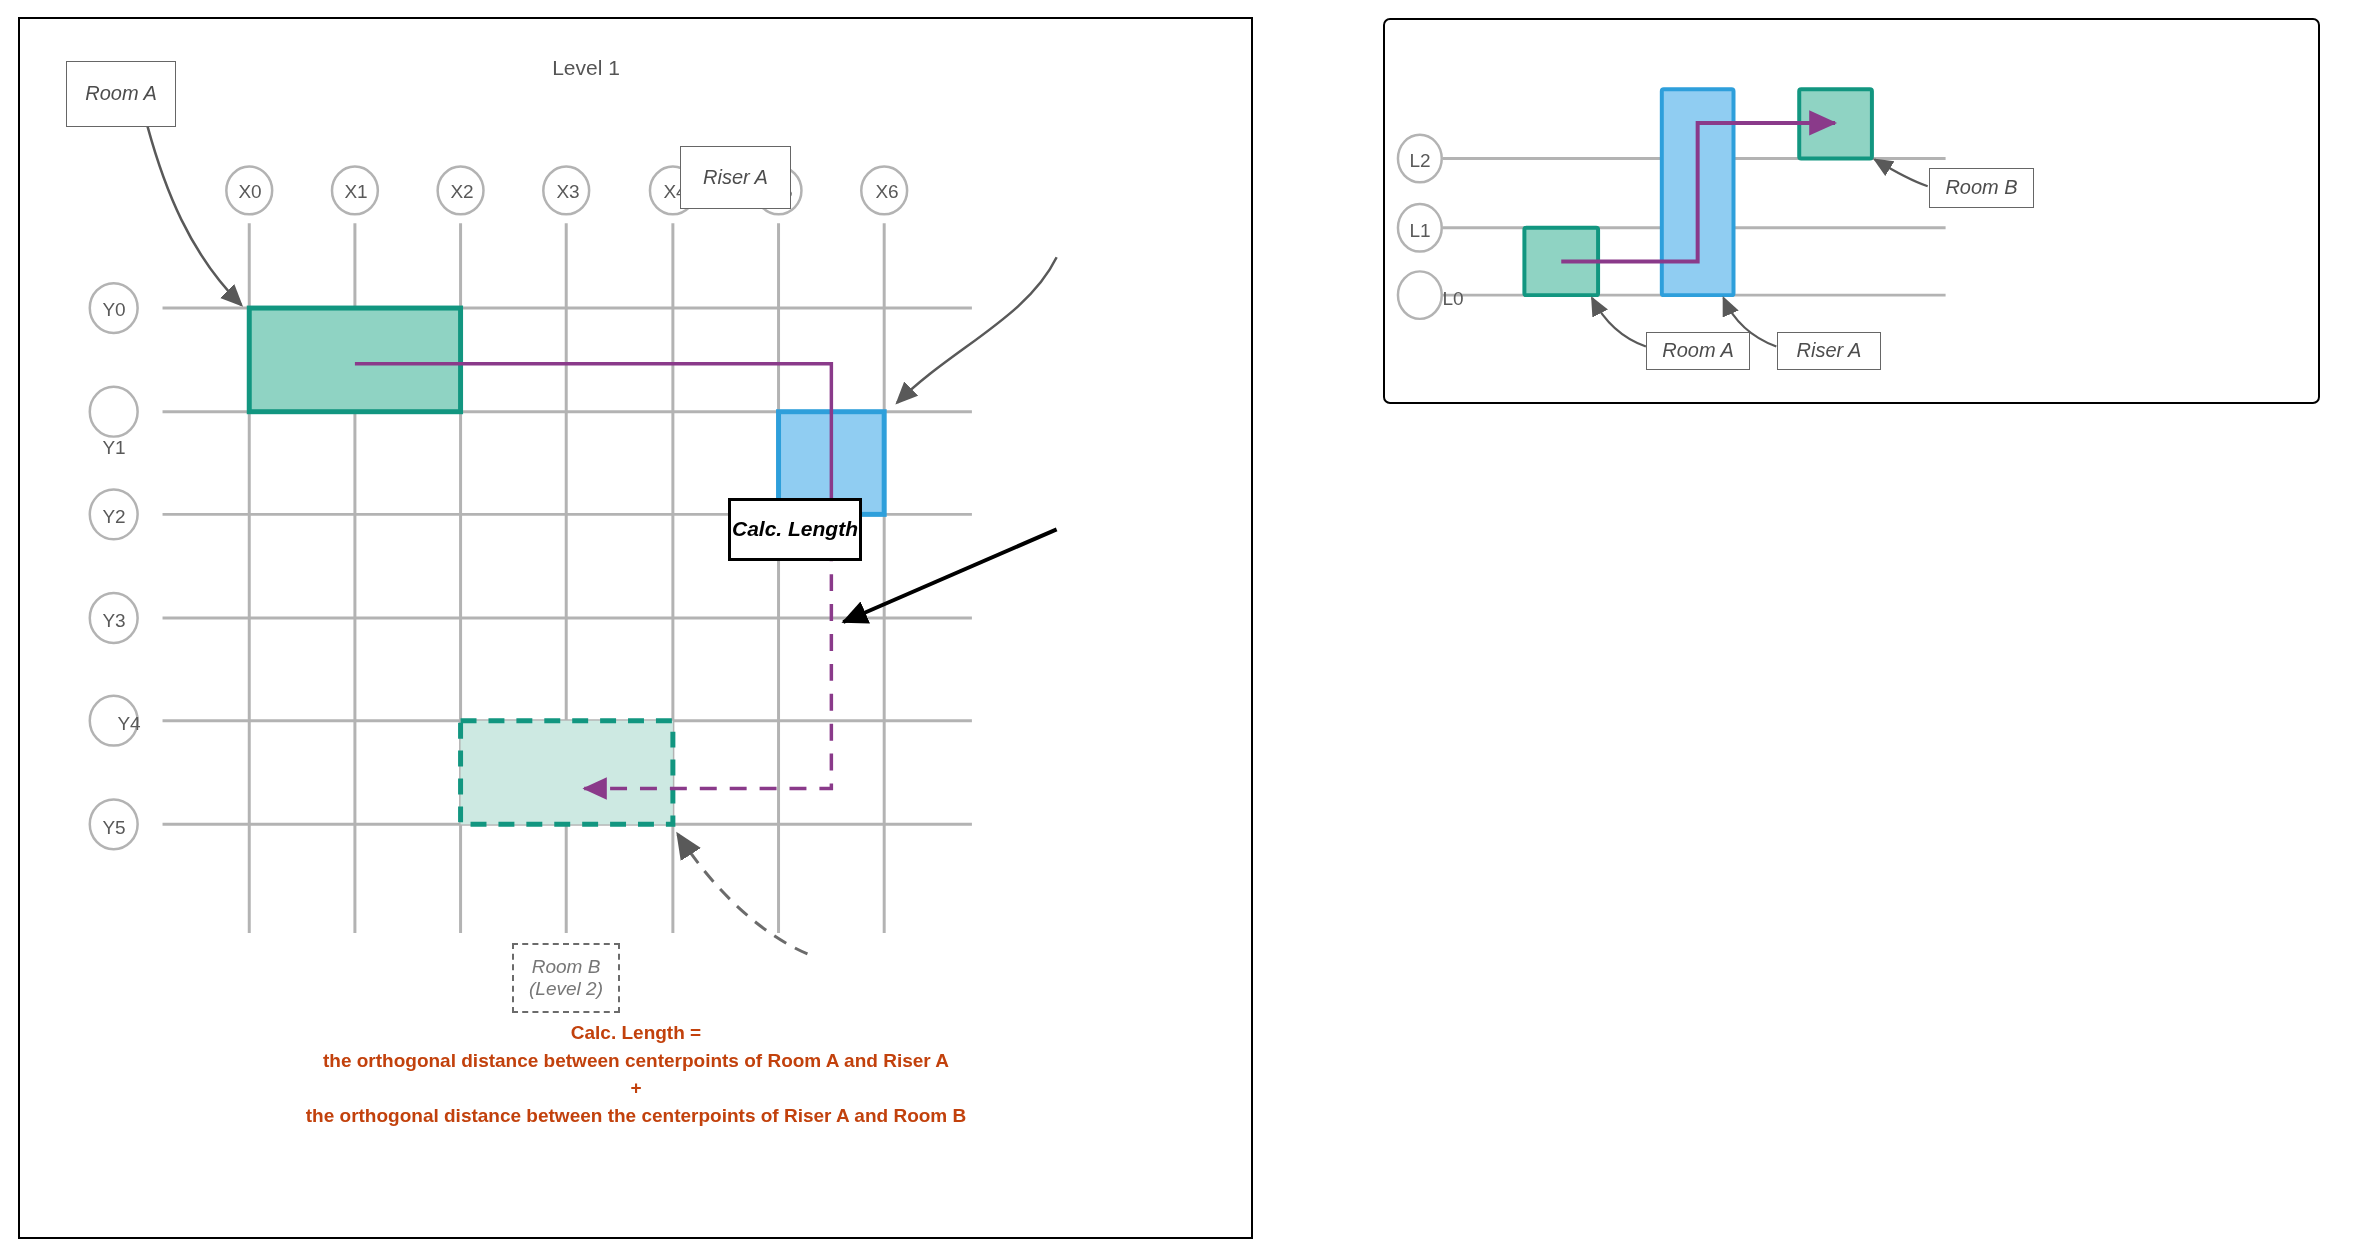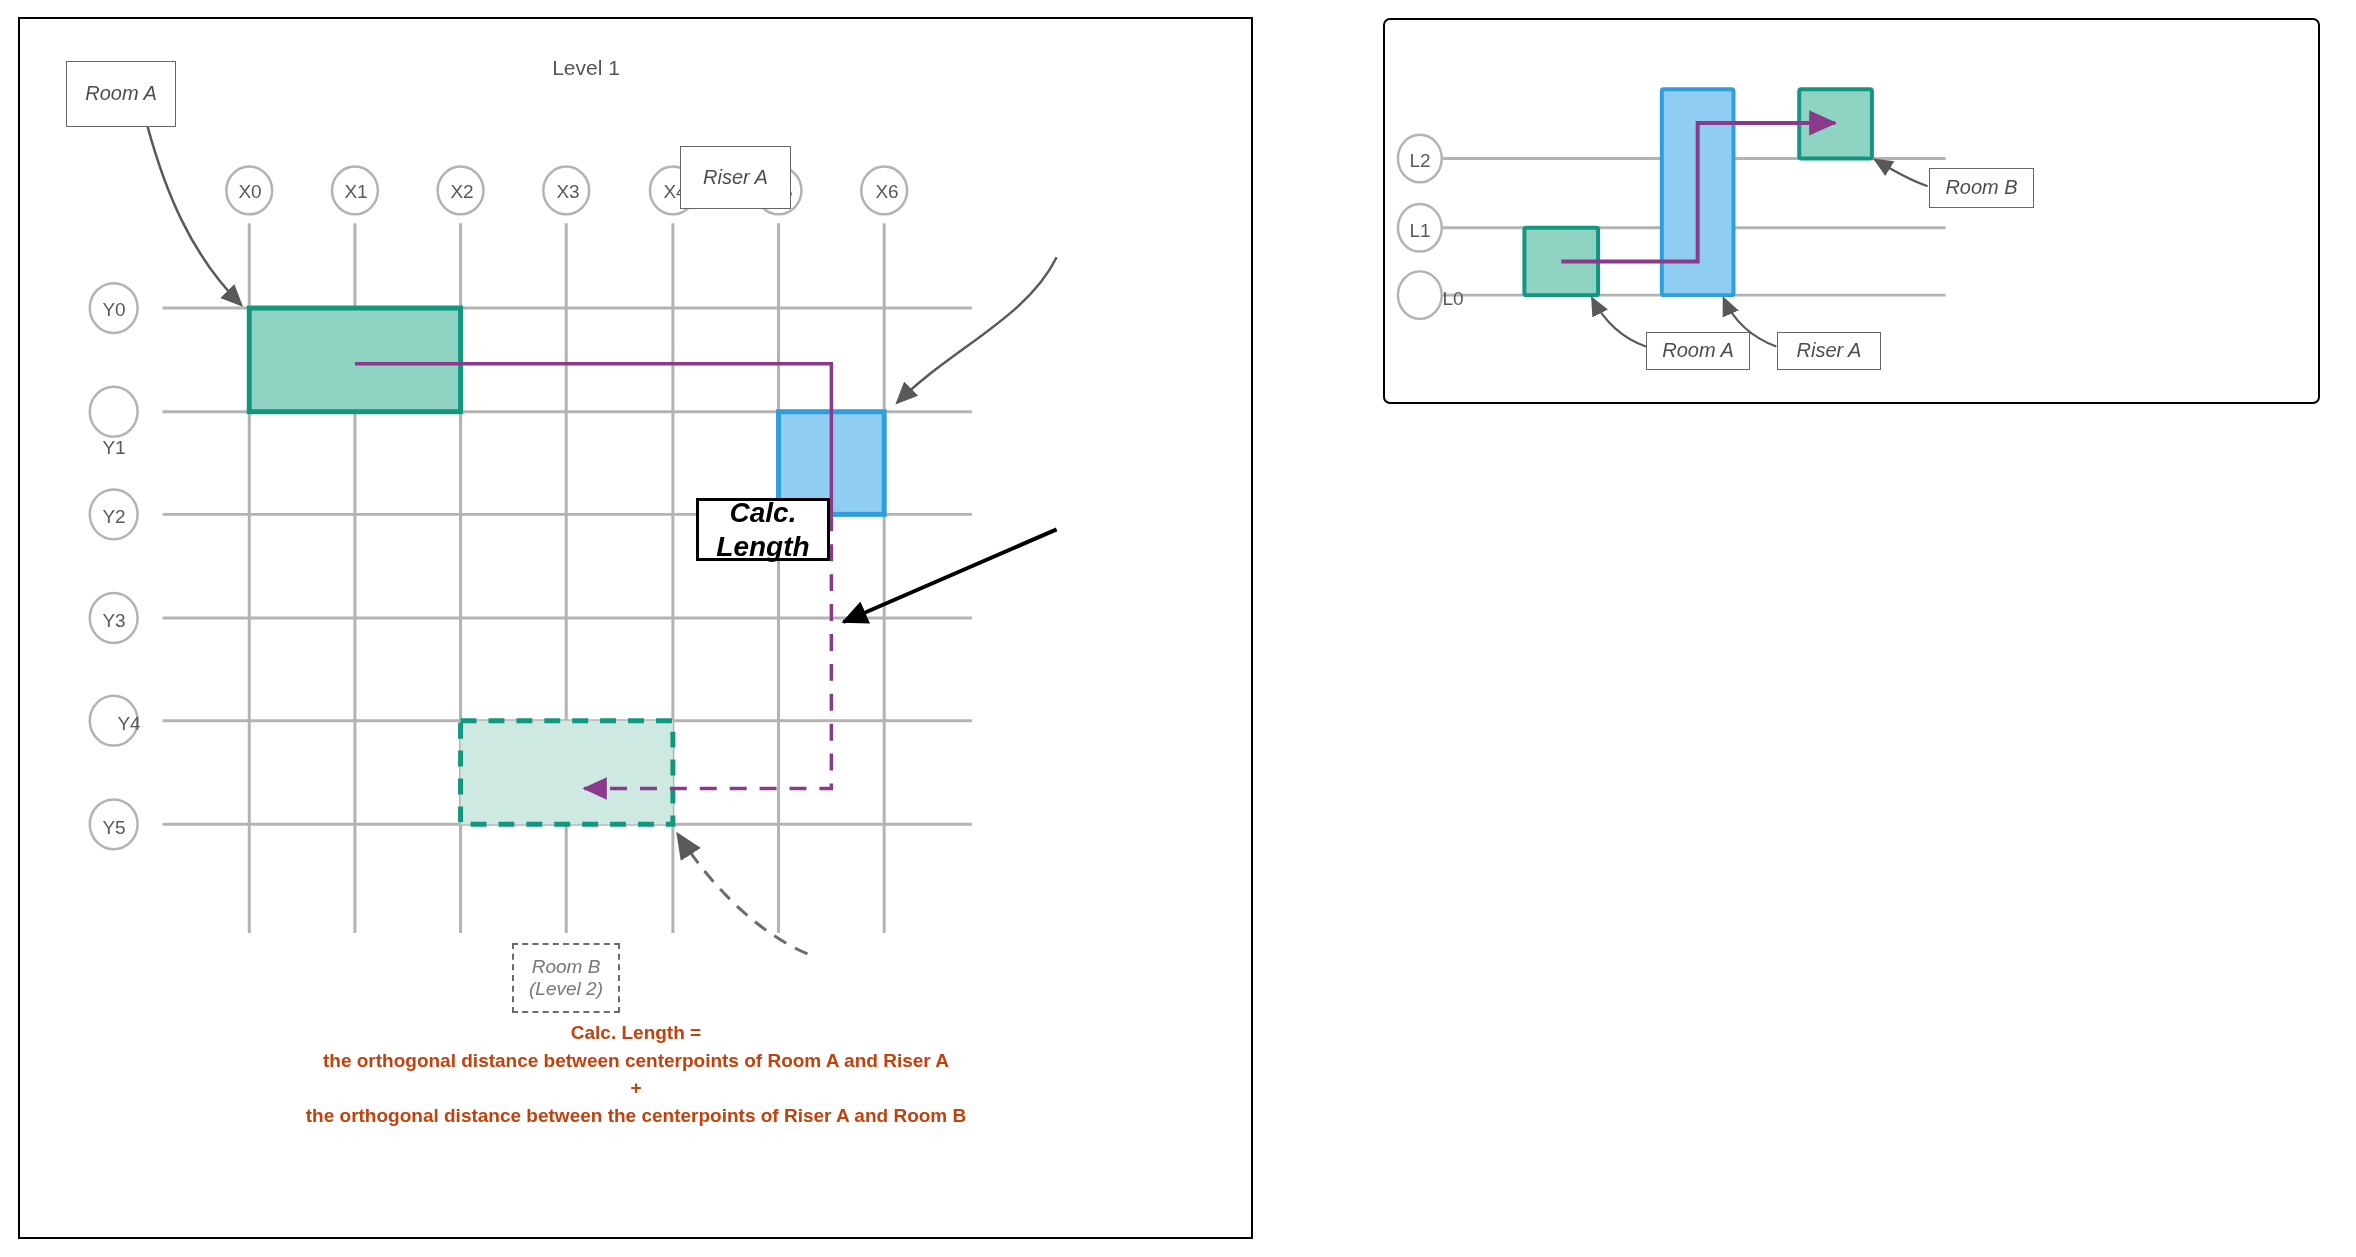--- a/index.html
+++ b/index.html
@@ -49,21 +49,22 @@
     font-style: italic;
   }
   .lbl-box.dashed {
     border: 2px dashed #6b6b6b;
     background: transparent;
   }
   .lbl-box.heavy {
     border: 3px solid #000000;
     color: #000000;
     font-weight: bold;
-    font-size: 28px;
+    font-size: 21px;
+    margin-left: 32px;
   }
   .bubble-text {
     position: absolute;
     color: #595959;
     font-size: 19px;
     text-align: center;
     line-height: 1;
     pointer-events: none;
   }
   .plan-title {

